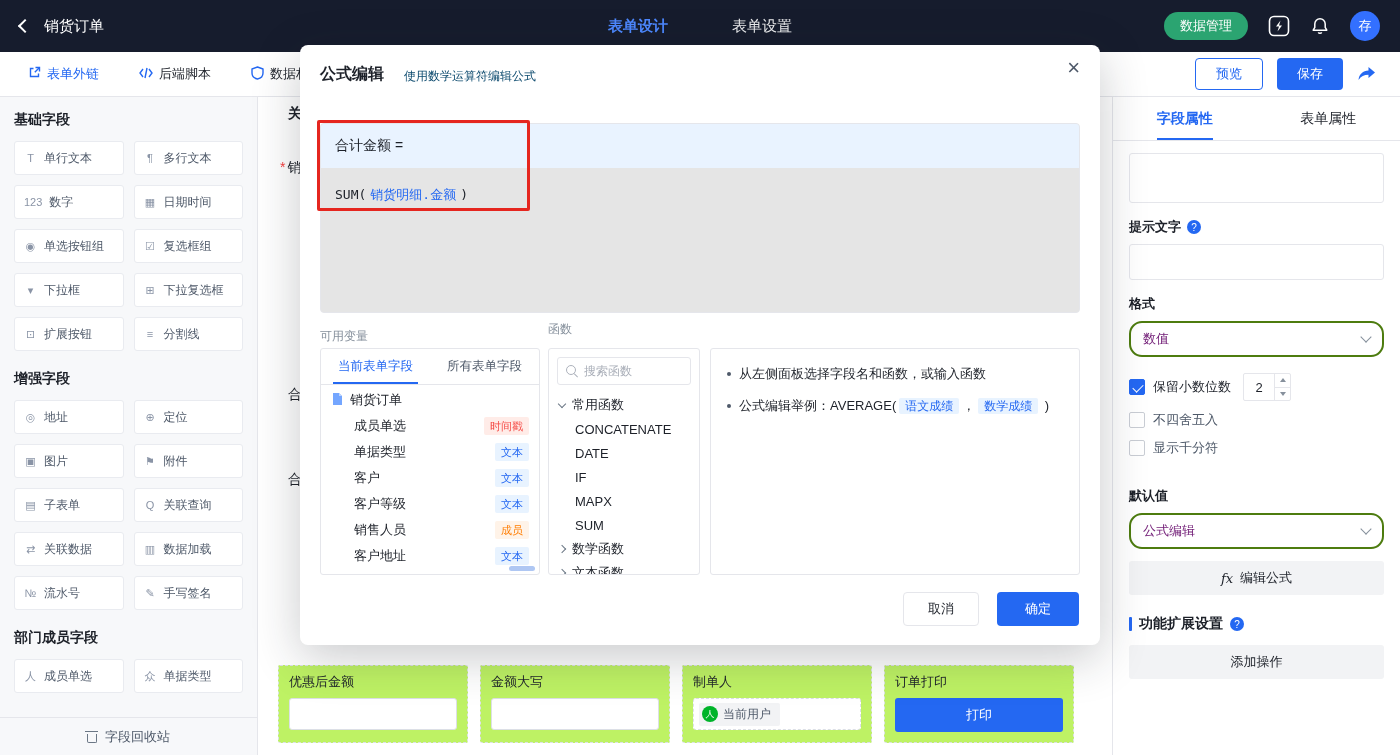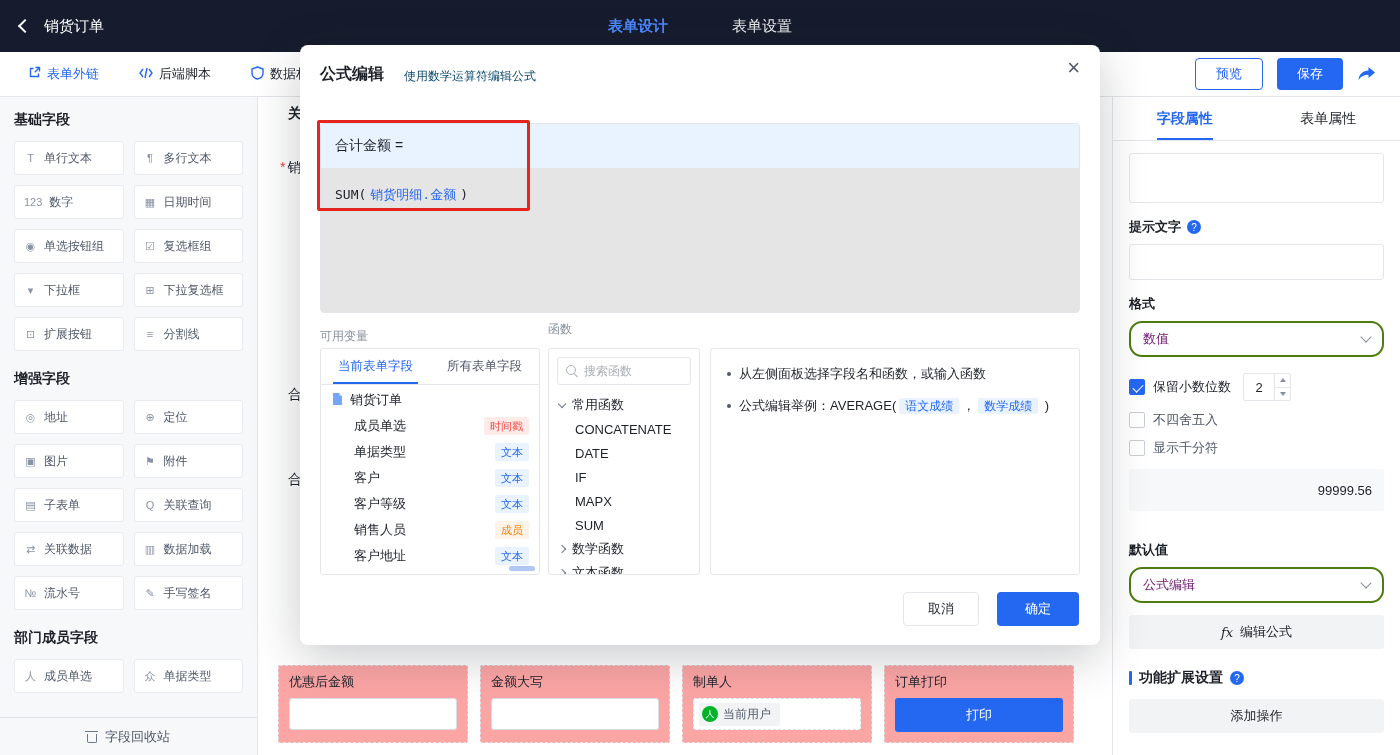--- a/index.html
+++ b/index.html
@@ -36,21 +36,21 @@
 .recycle{position:absolute;left:0;bottom:0;width:100%;height:38px;border-top:1px solid #E5E6EB;display:flex;align-items:center;justify-content:center;gap:8px;font-size:13px;color:#4E5969;background:#F7F8FA;cursor:pointer}
 .trash{position:relative;width:10px;height:9px;border:1.4px solid #6B7785;border-top:none;border-radius:0 0 2px 2px;margin-top:3px}
 .trash:before{content:"";position:absolute;left:-3px;top:-3px;width:13px;height:1.4px;background:#6B7785}
 
 
 .canvas{position:absolute;top:97px;left:258px;right:288px;bottom:0;background:#fff;overflow:hidden}
 .frag{position:absolute;font-size:14px;color:#1D2129;white-space:nowrap}
 .frag-b{font-weight:700}
 .req{color:#F53F3F;margin-right:2px}
 .canvas-row{position:absolute;left:20px;top:568px;display:flex;gap:12px}
-.cfield{width:190px;border:1px dashed #DDE1E8;padding:7px 10px 10px;border-radius:2px;background:#fca5a5}
+.cfield{width:190px;border:1px dashed #DDE1E8;padding:7px 10px 10px;border-radius:2px;background:#bef264}
 .cfield-label{font-size:13px;color:#1D2129;margin-bottom:7px}
 .cinput{height:32px;border:1px solid #DCDFE6;border-radius:3px;background:#fff}
 .cinput.dashed{border-style:dashed;display:flex;align-items:center;padding:0 5px}
 .user-tag{display:inline-flex;align-items:center;gap:5px;background:#F2F3F5;border-radius:2px;padding:3px 9px 3px 3px;font-size:12px;color:#4E5969}
 .user-dot{width:16px;height:16px;border-radius:50%;background:#00B42A;color:#fff;font-size:9px;display:flex;align-items:center;justify-content:center}
 .print-btn{height:34px;background:#2468F2;border-radius:3px;color:#fff;font-size:13px;display:flex;align-items:center;justify-content:center;cursor:pointer}
 
 
 .props{position:absolute;top:97px;right:0;width:288px;bottom:0;background:#fff;border-left:1px solid #E5E6EB;padding:0 16px;overflow:hidden}
 .props-tabs{display:flex;height:44px;border-bottom:1px solid #E5E6EB;margin:0 -16px}
@@ -131,20 +131,36 @@
 
 <div class="app">
 
   <div class="topbar">
     <span class="back-chev"></span>
     <span class="tb-title">销货订单</span>
     <div class="tb-tabs">
       <span class="tb-tab active">表单设计</span>
       <span class="tb-tab">表单设置</span>
     </div>
+    <div class="tb-right">
+      <span class="green-btn">数据管理</span>
+      <span class="tb-icon">
+        <svg width="22" height="22" viewBox="0 0 22 22">
+            <rect x="1.5" y="1.5" width="19" height="19" rx="4.5" fill="none" stroke="#fff" stroke-width="1.6"></rect>
+            <path d="M12.5 5.5 L8 11.5 h3 L9.5 16.5 L14 10.5 h-3 Z" fill="#fff"></path>
+          </svg>
+      </span>
+      <span class="tb-icon">
+        <svg width="20" height="20" viewBox="0 0 20 20" fill="none" stroke="#fff" stroke-width="1.5" stroke-linejoin="round">
+            <path d="M10 2.8 a5.2 5.2 0 0 1 5.2 5.2 v3.4 l1.6 2.8 H3.2 l1.6-2.8 V8 A5.2 5.2 0 0 1 10 2.8 z"></path>
+            <path d="M8.3 16.3 a1.9 1.9 0 0 0 3.4 0"></path>
+          </svg>
+      </span>
+      <span class="avatar">存</span>
+    </div>
   </div>
 
   <div class="toolbar">
     <span class="tool-item primary">
       <span><svg width="13" height="13" viewBox="0 0 13 13" stroke="#2468F2" fill="none" stroke-width="1.4">
             <path d="M5.5 2.5 H2.5 V10.5 H10.5 V7.5"></path>
             <path d="M7.5 1.5 H11.5 V5.5"></path>
             <path d="M11.5 1.5 L6.8 6.2"></path>
           </svg></span>
       <span>表单外链</span>
@@ -369,21 +385,20 @@
       </span>
     </div>
     <div class="check-row sm">
       <span class="cb"></span>
       <span>不四舍五入</span>
     </div>
     <div class="check-row sm">
       <span class="cb"></span>
       <span>显示千分符</span>
     </div>
-    <div class="preview-box">99999.56</div>
     <div class="p-label mt-lg">默认值</div>
     <div class="p-select">
       <span>公式编辑</span>
       <span class="chev-down"></span>
     </div>
     <div class="gray-btn">
       <span class="fx">fx</span>
       <span>编辑公式</span>
     </div>
     <div class="ext-header">

